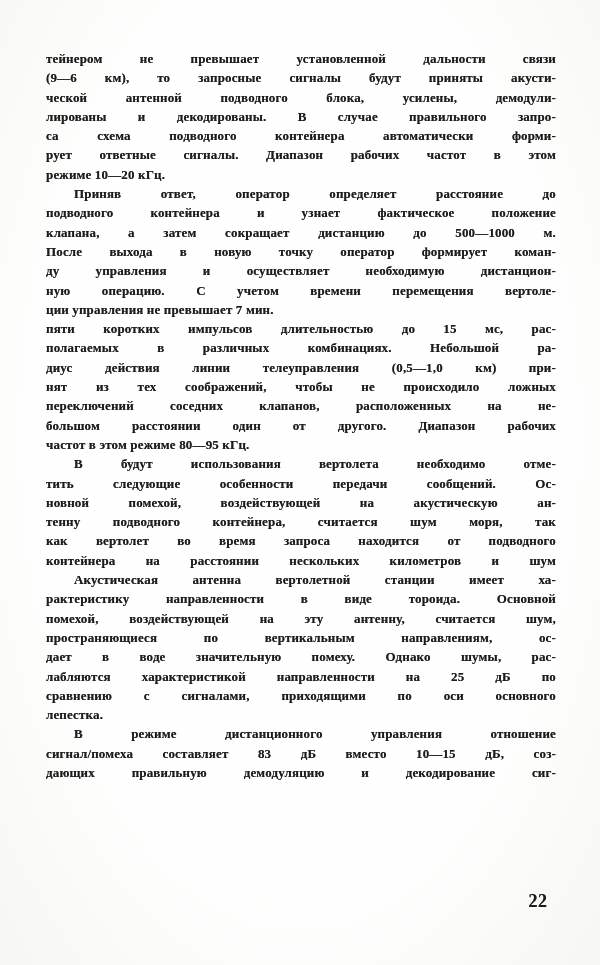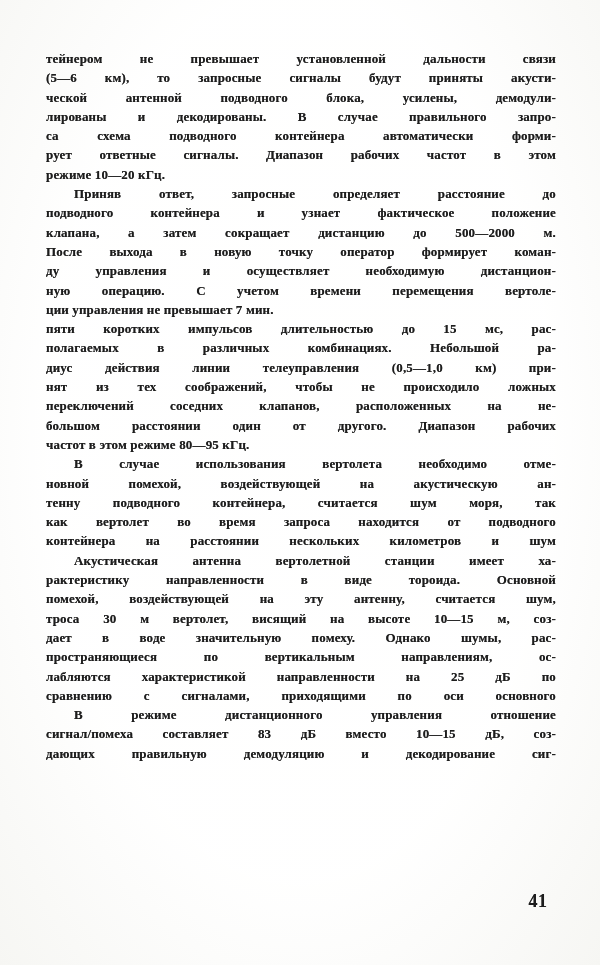--- a/index.html
+++ b/index.html
@@ -59,62 +59,63 @@
     text-shadow: 0 0 0.5px rgba(25,25,25,0.7);
   }
 </style>
 </head>
 <body>
 
 <div class="scan-page">
   <div class="page-text">
       <div class="paragraph">
         <div class="line">тейнером не превышает установленной дальности связи</div>
-        <div class="line">(5—6 км), то запросные сигналы будут приняты акусти-</div>
+        <div class="line">(9—6 км), то запросные сигналы будут приняты акусти-</div>
         <div class="line">ческой антенной подводного блока, усилены, демодули-</div>
         <div class="line">лированы и декодированы. В случае правильного запро-</div>
         <div class="line">са схема подводного контейнера автоматически форми-</div>
         <div class="line">рует ответные сигналы. Диапазон рабочих частот в этом</div>
         <div class="line line-end">режиме 10—20 кГц.</div>
       </div>
       <div class="paragraph">
-        <div class="line line-indent">Приняв ответ, запросные определяет расстояние до</div>
+        <div class="line line-indent">Приняв ответ, оператор определяет расстояние до</div>
         <div class="line">подводного контейнера и узнает фактическое положение</div>
-        <div class="line">клапана, а затем сокращает дистанцию до 500—2000 м.</div>
+        <div class="line">клапана, а затем сокращает дистанцию до 500—1000 м.</div>
         <div class="line">После выхода в новую точку оператор формирует коман-</div>
         <div class="line">ду управления и осуществляет необходимую дистанцион-</div>
         <div class="line">ную операцию. С учетом времени перемещения вертоле-</div>
         <div class="line line-end">ции управления не превышает 7 мин.</div>
       </div>
       <div class="paragraph">
         <div class="line">пяти коротких импульсов длительностью до 15 мс, рас-</div>
         <div class="line">полагаемых в различных комбинациях. Небольшой ра-</div>
         <div class="line">диус действия линии телеуправления (0,5—1,0 км) при-</div>
         <div class="line">нят из тех соображений, чтобы не происходило ложных</div>
         <div class="line">переключений соседних клапанов, расположенных на не-</div>
         <div class="line">большом расстоянии один от другого. Диапазон рабочих</div>
         <div class="line line-end">частот в этом режиме 80—95 кГц.</div>
       </div>
       <div class="paragraph">
-        <div class="line line-indent">В случае использования вертолета необходимо отме-</div>
+        <div class="line line-indent">В будут использования вертолета необходимо отме-</div>
+        <div class="line">тить следующие особенности передачи сообщений. Ос-</div>
         <div class="line">новной помехой, воздействующей на акустическую ан-</div>
         <div class="line">тенну подводного контейнера, считается шум моря, так</div>
         <div class="line">как вертолет во время запроса находится от подводного</div>
         <div class="line">контейнера на расстоянии нескольких километров и шум</div>
       </div>
       <div class="paragraph">
         <div class="line line-indent">Акустическая антенна вертолетной станции имеет ха-</div>
         <div class="line">рактеристику направленности в виде тороида. Основной</div>
         <div class="line">помехой, воздействующей на эту антенну, считается шум,</div>
-        <div class="line">троса 30 м вертолет, висящий на высоте 10—15 м, соз-</div>
+        <div class="line">пространяющиеся по вертикальным направлениям, ос-</div>
         <div class="line">дает в воде значительную помеху. Однако шумы, рас-</div>
-        <div class="line">пространяющиеся по вертикальным направлениям, ос-</div>
         <div class="line">лабляются характеристикой направленности на 25 дБ по</div>
         <div class="line">сравнению с сигналами, приходящими по оси основного</div>
+        <div class="line line-end">лепестка.</div>
       </div>
       <div class="paragraph">
         <div class="line line-indent">В режиме дистанционного управления отношение</div>
         <div class="line">сигнал/помеха составляет 83 дБ вместо 10—15 дБ, соз-</div>
         <div class="line">дающих правильную демодуляцию и декодирование сиг-</div>
       </div>
     </div>
-  <div class="page-number">41</div>
+  <div class="page-number">22</div>
 </div>
 
 </body></html>

